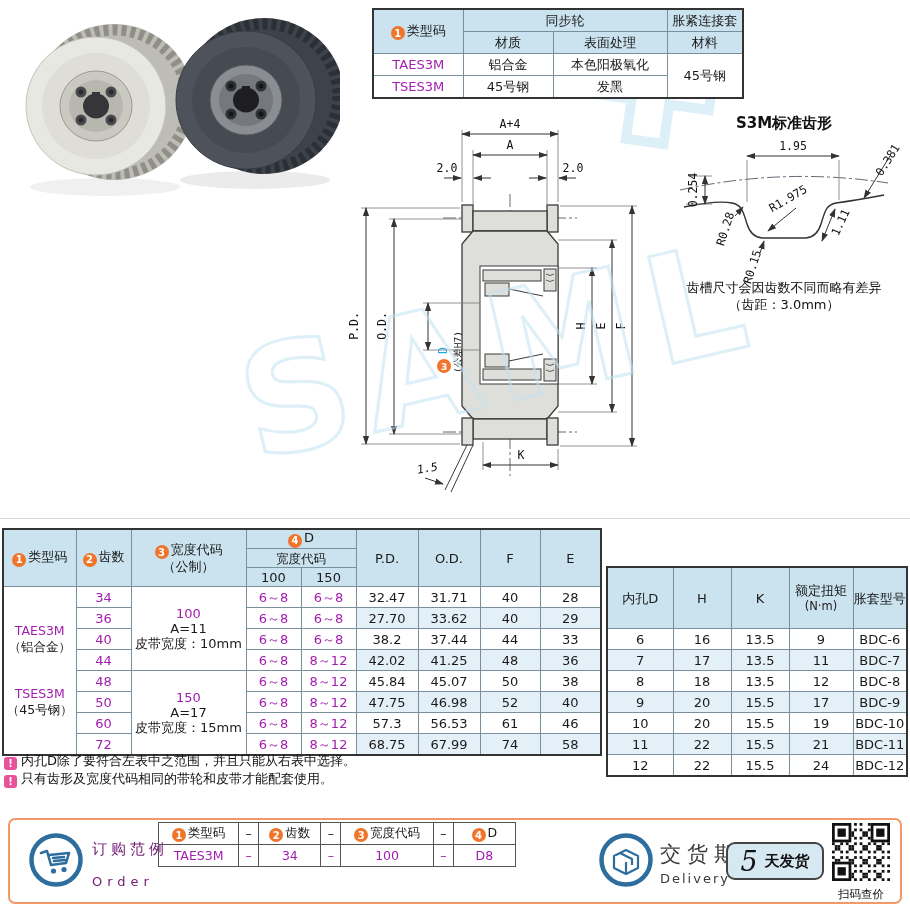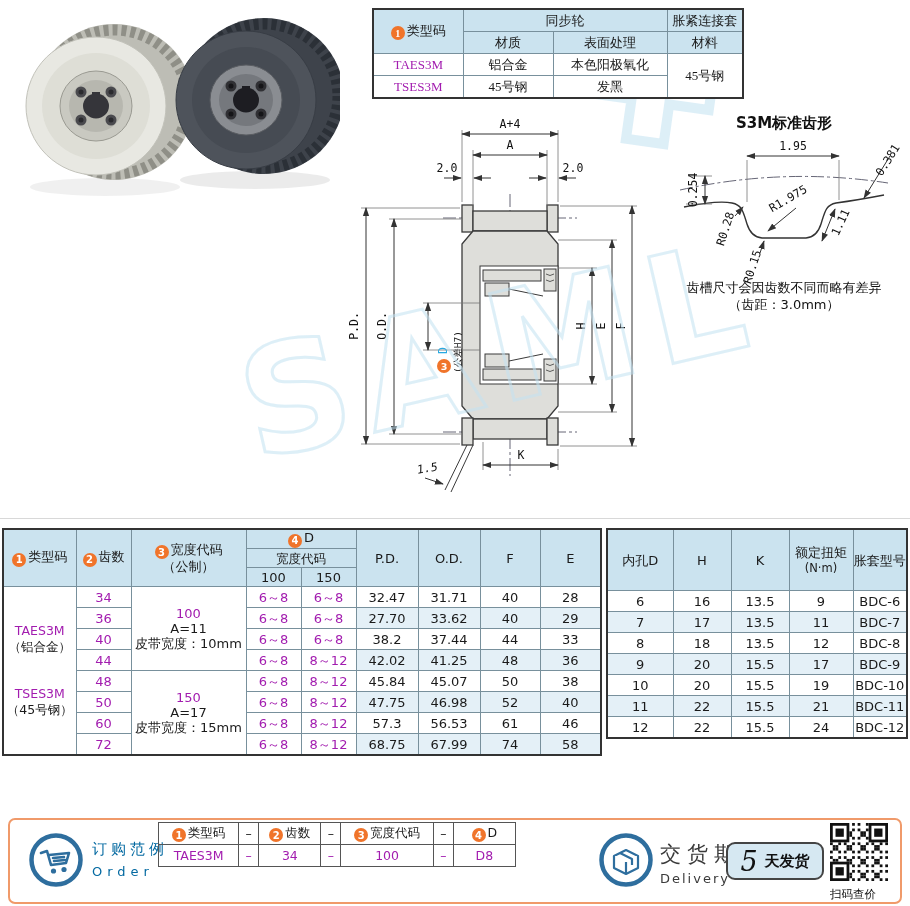--- a/index.html
+++ b/index.html
@@ -18,70 +18,70 @@
   .s{background:#E4F0F7;}
   .onum{display:inline-flex;width:14px;height:14px;border-radius:50%;background:#F0742A;
         color:#fff;font-size:10px;font-weight:bold;align-items:center;justify-content:center;
         margin-right:2px;vertical-align:-2px;}
   .bang{display:inline-flex;width:13px;height:13px;border-radius:3px;background:#E85298;
         color:#fff;font-size:10px;font-weight:bold;align-items:center;justify-content:center;
         margin-right:4px;vertical-align:-2px;}
   
   #spec-table{left:372px;top:8px;z-index:3;}
   #spec-table table{width:370px;}
-  #spec-table th,#spec-table td{height:21px;font-family:Liberation Serif, serif;}
+  #spec-table th,#spec-table td{height:21px;}
   
   #main-table{left:2px;top:528px;z-index:3;}
   #main-table table{width:598px;}
   #main-table thead th{height:18px;}
   #main-table tbody td{height:20px;}
   .type-cell{vertical-align:middle;}
   .type-cell .wrap{display:flex;flex-direction:column;justify-content:space-evenly;height:156px;}
   .type-cell .tg{line-height:16px;font-size:12.5px;}
   .width-cell{font-size:12px;line-height:16px;}
   
   #right-table{left:606px;top:528px;z-index:3;}
-  #right-table table{width:300px;}
+  #right-table table{width:300px;margin-top:38px;}
   #right-table thead th{height:60px;}
   #right-table tbody td{height:20px;}
   
   #notes{left:4px;top:752px;z-index:3;font-size:13px;line-height:17px;color:#111;}
   
   #photos{left:10px;top:12px;z-index:1;}
   #drawing{left:295px;top:98px;z-index:1;}
   #tooth{left:658px;top:110px;z-index:1;}
   .dimline{stroke:#333;stroke-width:1;}
   .extline{stroke:#777;stroke-width:.8;}
   .clline{stroke:#556;stroke-width:.9;stroke-dasharray:13 3 3 3;}
   .dtext{font-family:"DejaVu Sans Mono","Liberation Mono",monospace;font-size:11.5px;fill:#111;}
   .dtext-s{font-family:"DejaVu Sans Mono","Liberation Mono",monospace;font-size:9.5px;fill:#111;}
   #sep-line{left:0;top:518px;width:910px;height:1px;background:#d8d8d8;z-index:1;}
   
   #footer{left:8px;top:818px;width:890px;height:82px;border:2px solid #F09A6A;
           border-radius:7px;z-index:3;background:#fff;}
   #order-icon{left:18px;top:12px;}
-  #order-label{left:82px;top:20px;color:#0369a1;}
+  #order-label{left:82px;top:20px;color:#701a75;}
   #order-label .cn{font-size:15px;letter-spacing:4px;}
-  #order-label .en{font-size:13px;letter-spacing:5px;margin-top:5px;}
+  #order-label .en{font-size:13px;letter-spacing:5px;margin-top:15px;}
   #order-table{left:148px;top:2px;}
   #order-table table{width:358px;border:1px solid #555;}
   #order-table td{border:1px solid #555;text-align:center;font-size:12.5px;padding:0;}
   #order-table .r1 td{height:18px;}
   #order-table .r2 td,#order-table .r3 td{height:21px;}
   #order-note{left:150px;top:69px;font-size:12px;color:#111;}
   #delivery-icon{left:588px;top:12px;}
   #delivery-label{left:650px;top:20px;color:#3a3a3a;}
   #delivery-label .cn{font-size:21px;letter-spacing:6px;}
   #delivery-label .en{font-size:13px;letter-spacing:2px;margin-top:3px;}
   #delivery-badge{left:716px;top:22px;width:94px;height:34px;border:2px solid #444;
           border-radius:9px;background:#D6E8F2;display:flex;align-items:center;justify-content:center;gap:7px;}
   #delivery-badge .num{font-family:"DejaVu Serif","Liberation Serif",serif;font-style:italic;
           font-size:27px;line-height:27px;color:#111;}
   #delivery-badge .unit{font-size:15px;font-weight:bold;color:#111;}
-  #qr-box{left:820px;top:3px;width:62px;}
+  #qr-box{left:820px;top:3px;width:62px;text-align:center;}
   #qr-label{font-size:11.5px;margin-top:2px;color:#111;}
 </style>
 </head>
 <body>
 
 <div id="page">
 
   <svg id="watermark" class="abs" width="910" height="906">
     <g fill="none" stroke="#C3E2F2" stroke-width="3">
       <text x="255" y="460" font-size="150" font-weight="bold" letter-spacing="14" transform="rotate(-13 255 460)">SAML</text>
@@ -479,20 +479,22 @@
             <td>22</td>
             <td>15.5</td>
             <td>24</td>
             <td>BDC-12</td>
           </tr>
       </tbody>
     </table>
   </div>
 
   <div id="notes" class="abs">
+    <div><span class="bang">!</span><span>内孔D除了要符合左表中之范围，并且只能从右表中选择。</span></div>
+    <div><span class="bang">!</span><span>只有齿形及宽度代码相同的带轮和皮带才能配套使用。</span></div>
   </div>
 
   <div id="footer" class="abs">
     <svg id="order-icon" class="abs" width="56" height="56" viewBox="0 0 56 56">
       <circle cx="28" cy="28" r="24.5" fill="#fff" stroke="#2E6E9E" stroke-width="4.5"></circle>
       <g stroke="#2E6E9E" stroke-width="2.6" fill="none" stroke-linejoin="round" stroke-linecap="round">
         <path d="M13,21 L19,19 L23,33 L38,31 L41,21 L21,23"></path>
         <path d="M25,26 L36,25 M26,29 L37,28"></path>
       </g>
       <circle cx="25.5" cy="39" r="2.6" fill="#2E6E9E"></circle>

